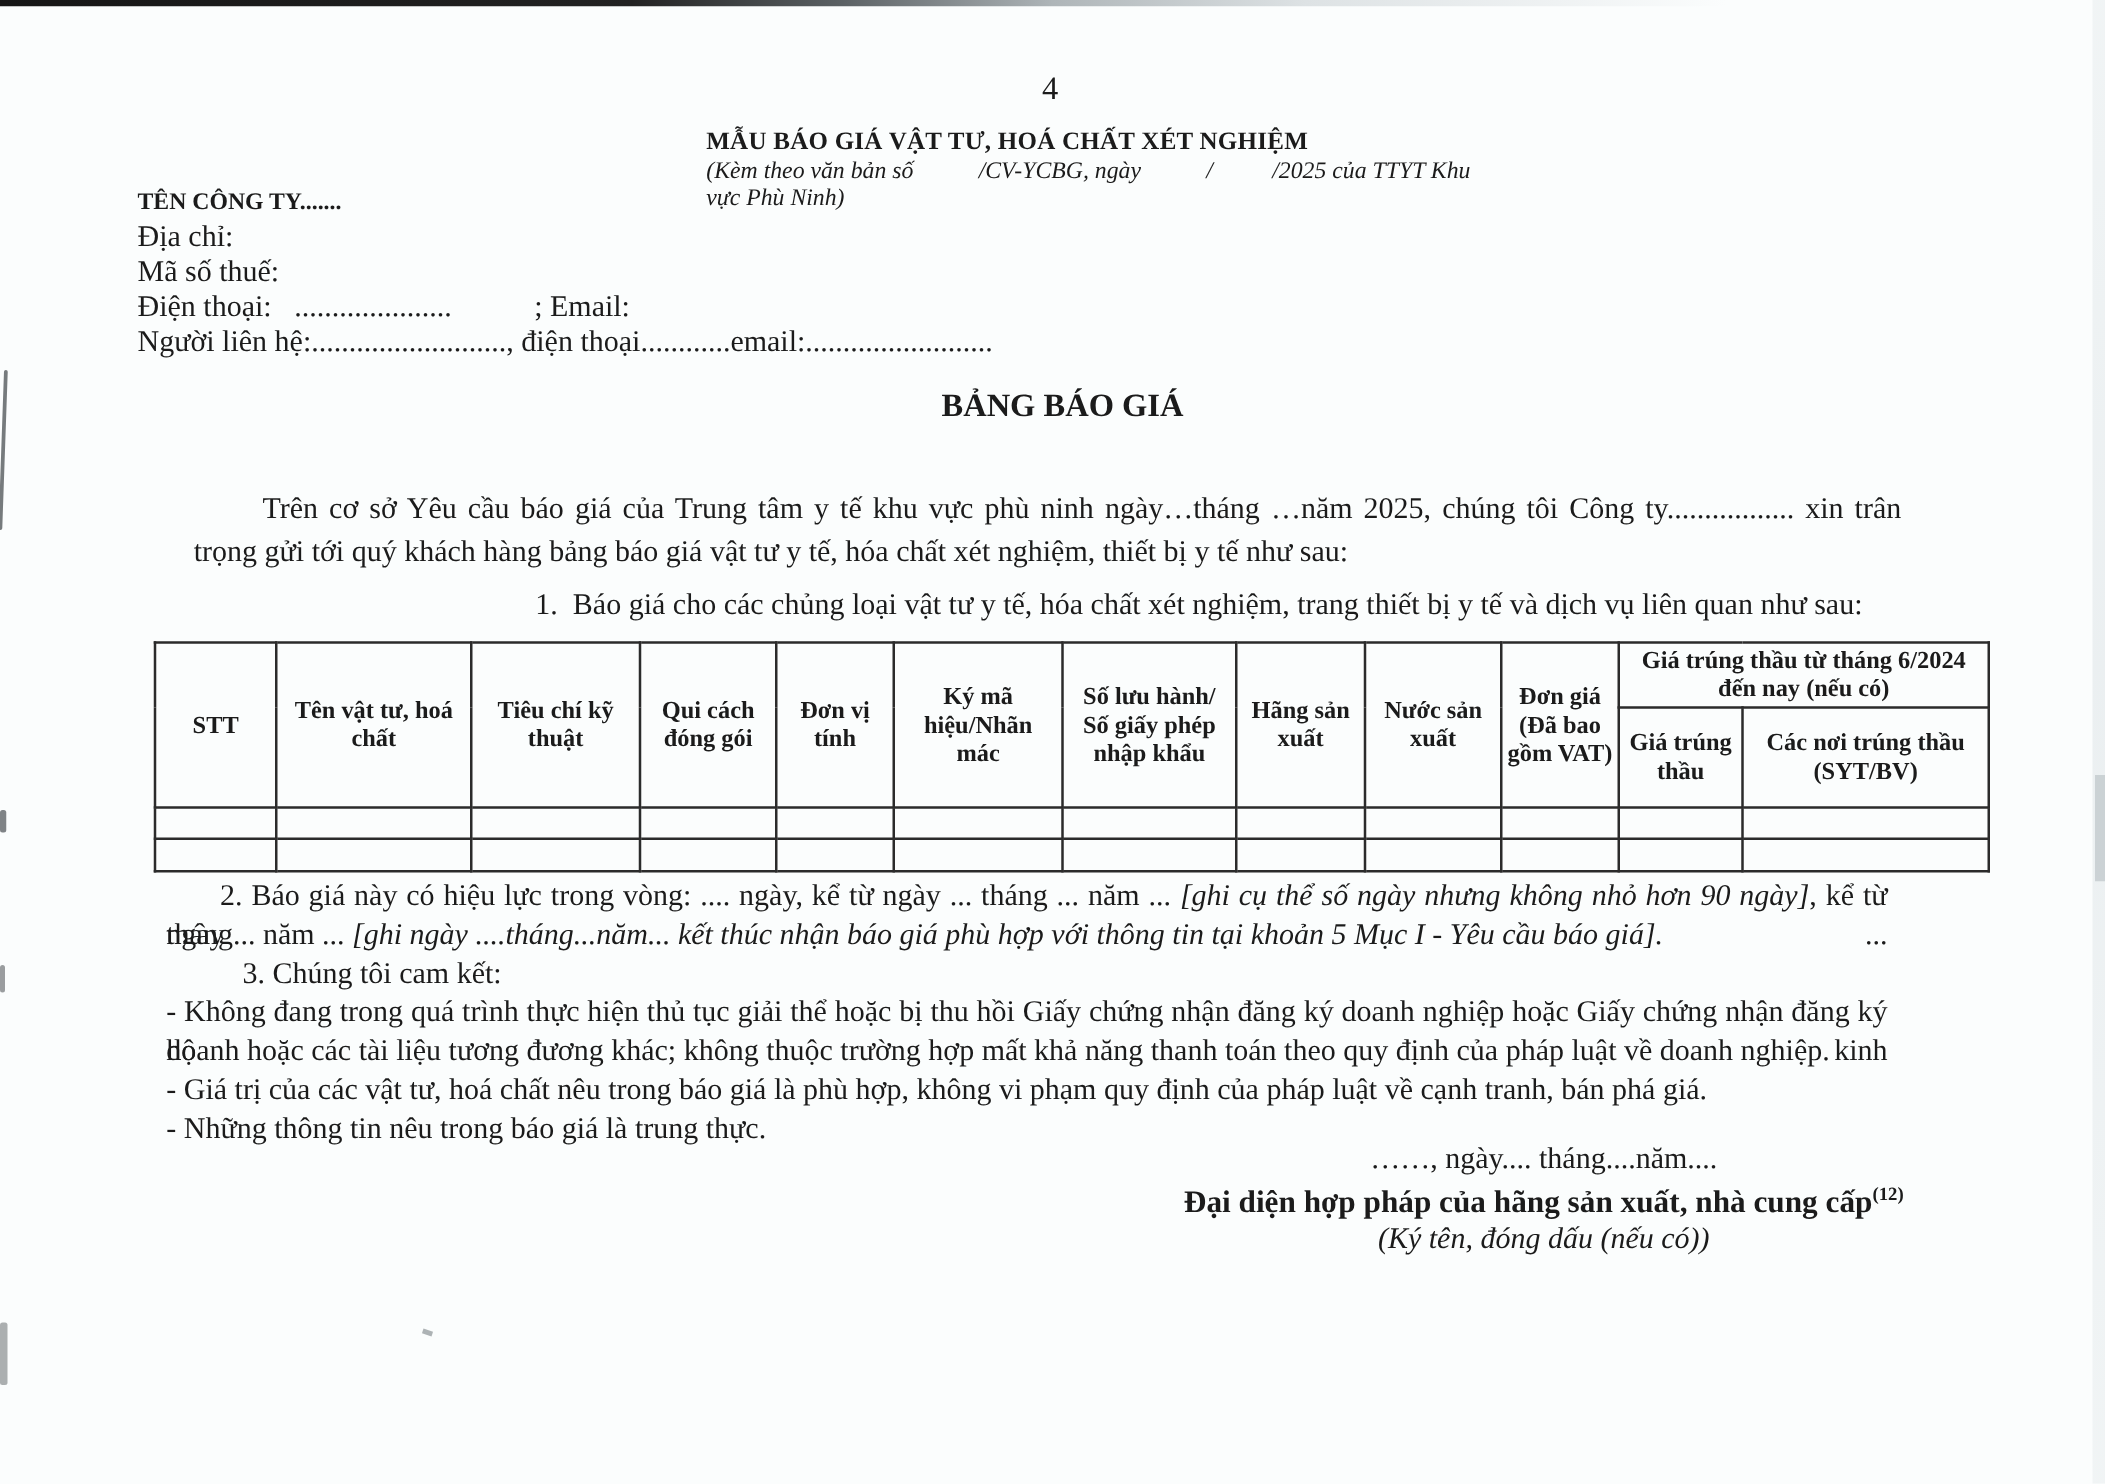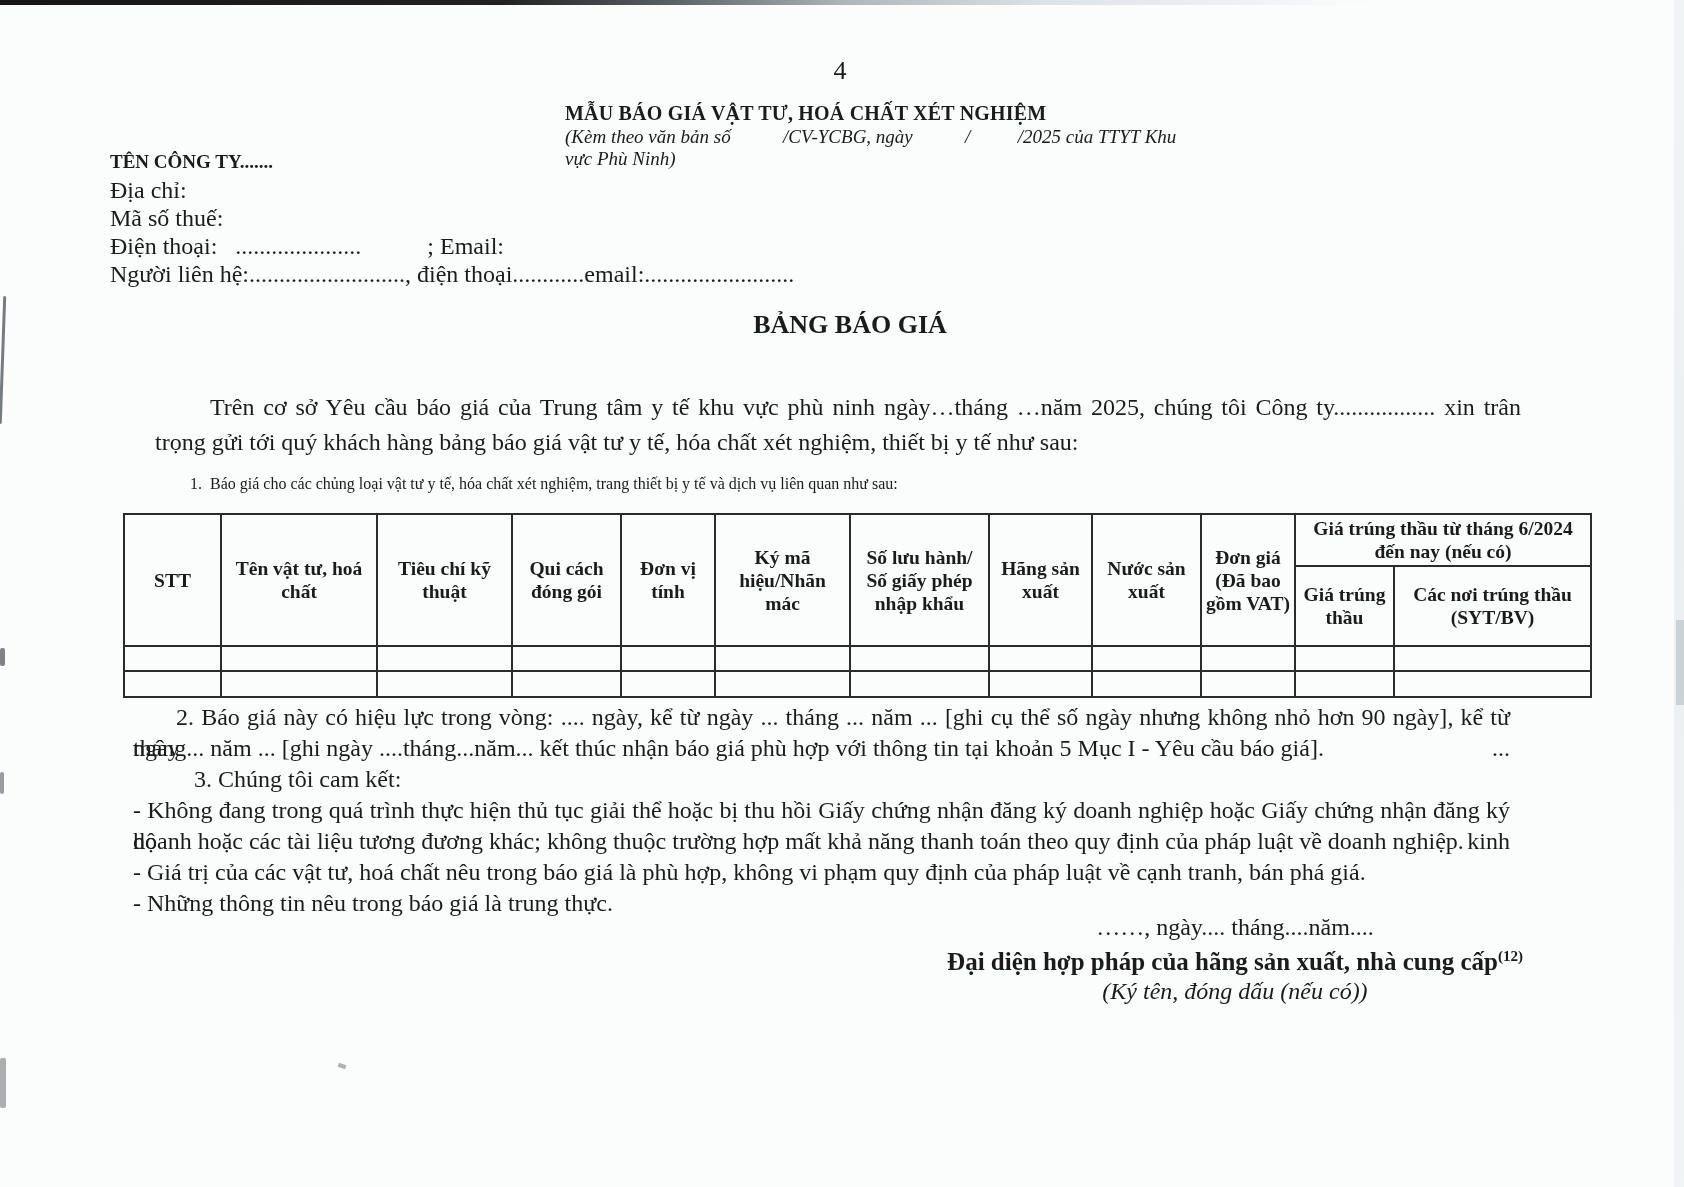--- a/index.html
+++ b/index.html
@@ -5,40 +5,40 @@
   html,body{margin:0;padding:0;}
   body{
     width:1684px;height:1187px;position:relative;overflow:hidden;
     background:#fbfdfd;
     font-family:"Liberation Serif","DejaVu Serif",serif;
     color:#1b1b1b;
   }
   .abs{position:absolute;}
   .pre{white-space:pre-wrap;}
   .jl{text-align:justify;text-align-last:justify;}
-  .it{}
+  .it{font-style:italic;}
 
   #page-num{left:820px;top:56px;width:40px;text-align:center;font-size:26px;}
   #doc-header{left:565px;top:102px;width:620px;text-align:left;}
   #doc-title{font-size:20px;font-weight:bold;letter-spacing:.2px;}
   #doc-subtitle{font-size:19px;font-style:italic;margin-top:1px;}
 
   #company{left:110px;top:148px;width:900px;font-size:24px;}
   #company .line{height:28px;line-height:28px;}
   #company-name{font-weight:bold;font-size:19px;}
 
   #quote-title-block{left:600px;top:310px;width:500px;text-align:center;}
   #quote-title{font-size:26px;font-weight:bold;}
   #quote-recipient{font-size:24px;margin-top:3px;}
 
   #intro{left:117px;top:390px;width:1366px;font-size:24px;margin-left:38px;}
   #intro .line{height:35px;line-height:35px;}
   #intro-l1{text-indent:55px;}
 
-  #item1{left:190px;top:470px;width:1300px;font-size:16px;line-height:28px;}
+  #item1{left:190px;top:470px;width:1300px;font-size:24px;line-height:28px;text-align:right;}
 
   #quote-table{left:123px;top:513px;}
   table{border-collapse:collapse;table-layout:fixed;width:1467px;background:transparent;}
   th,td{border:2px solid #2b2b2b;padding:1px 4px;overflow:hidden;}
   th{font-size:19.5px;font-weight:bold;line-height:1.18;text-align:center;vertical-align:middle;}
   tr.hdr1{height:52px;} tr.hdr2{height:80px;}
   tr.datarow1{height:25px;} tr.datarow2{height:26px;}
 
   #terms{left:133px;top:702px;width:1377px;font-size:24px;}
   #terms .line{height:31px;line-height:31px;white-space:nowrap;}

